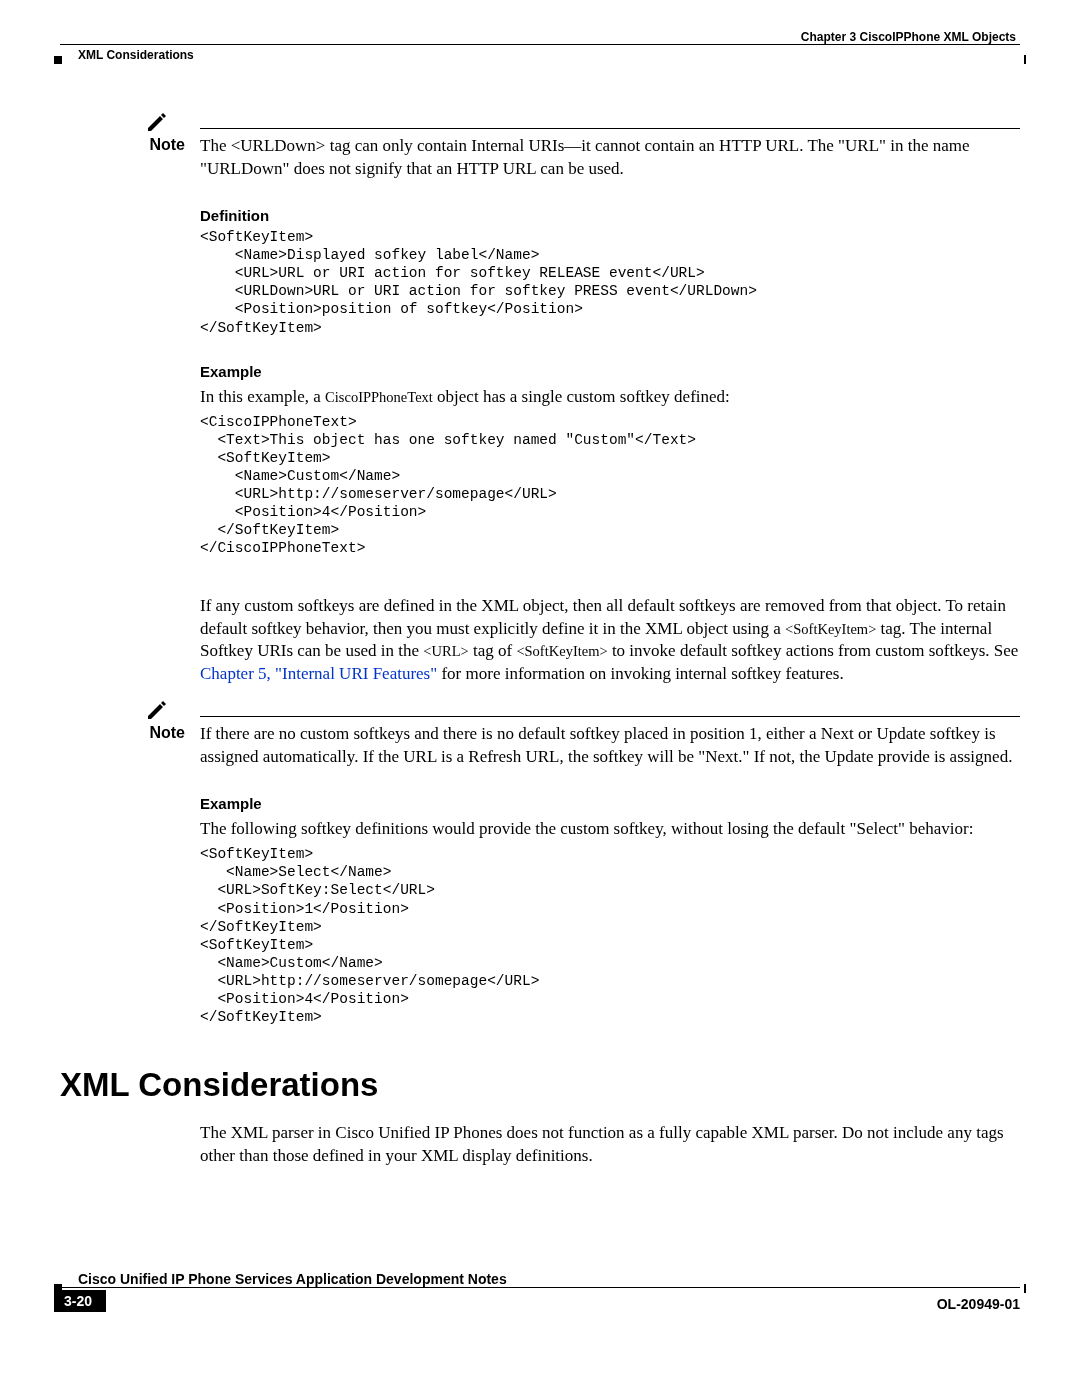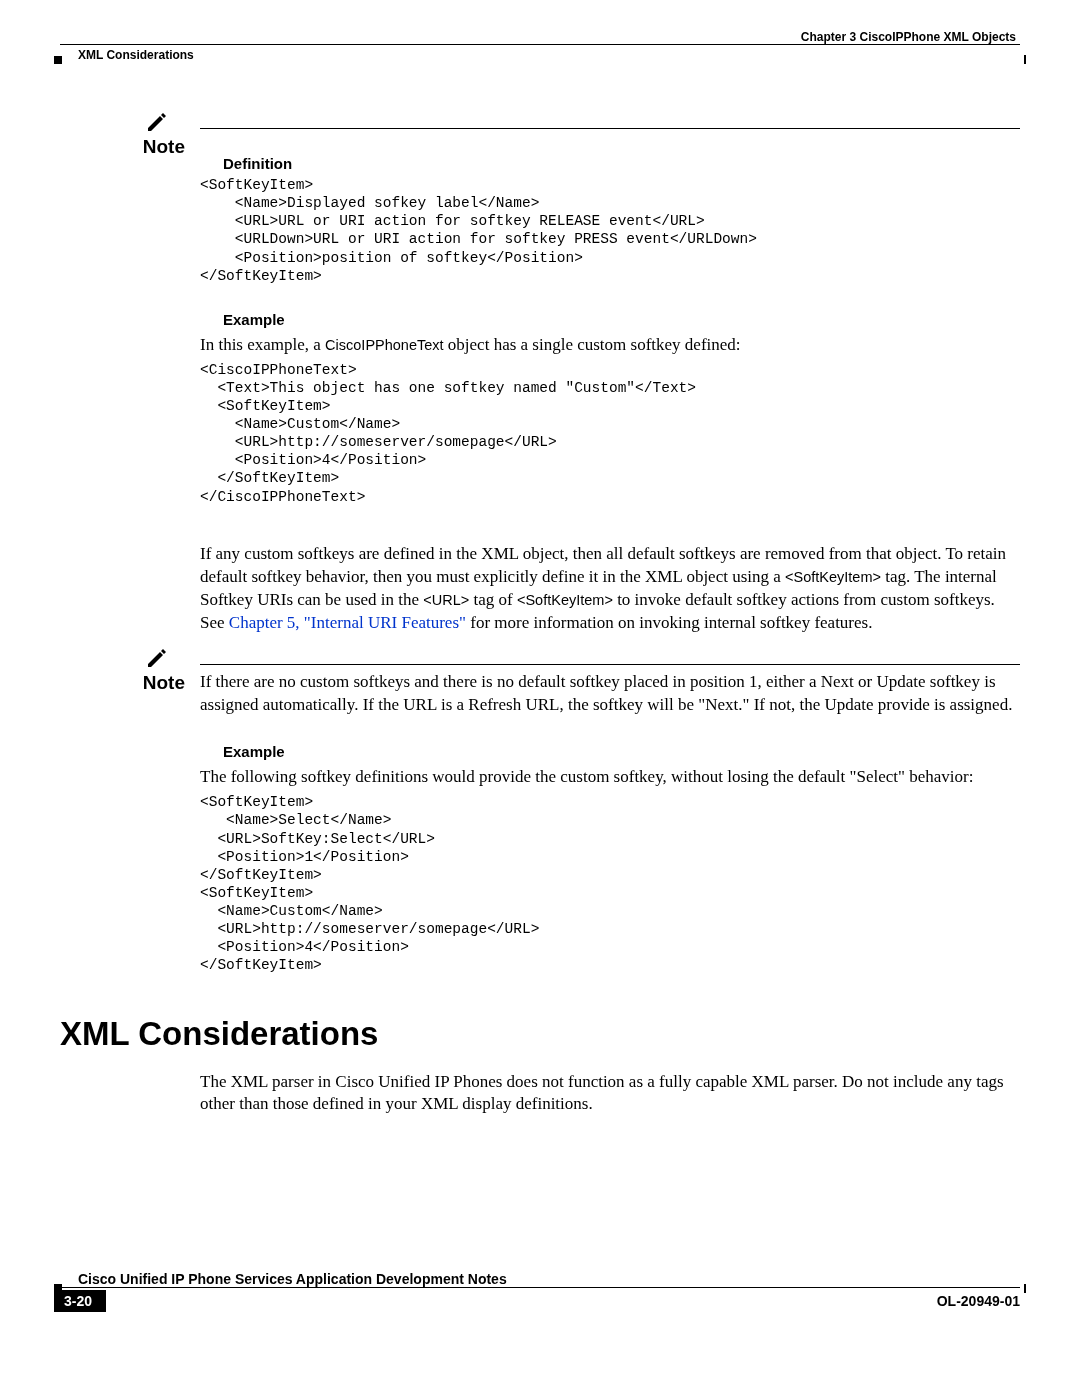--- a/index.html
+++ b/index.html
@@ -75,57 +75,56 @@
   }
   .note-icon svg { display: block; }
   .note-label {
     position: absolute;
     left: -60px;
     top: 8px;
     width: 45px;
     text-align: right;
     font-family: Arial, Helvetica, sans-serif;
     font-weight: bold;
-    font-size: 19px;
+    font-size: 16px;
   }
   .note-rule-top {
     border-top: 1px solid #000;
     margin-bottom: 6px;
   }
   .note-text {
     font-size: 17px;
     line-height: 1.35;
   }
   .section-heading {
     font-family: Arial, Helvetica, sans-serif;
     font-weight: bold;
     font-size: 15px;
     margin-top: 26px;
     margin-bottom: 4px;
-    margin-left: 23px;
   }
   pre.code {
     font-family: "Courier New", Courier, monospace;
     font-size: 14.5px;
     line-height: 1.25;
     margin: 4px 0 0 0;
     white-space: pre;
   }
   .body-text {
     font-size: 17px;
     line-height: 1.35;
     margin-top: 6px;
   }
   .body-text-spaced {
     font-size: 17px;
     line-height: 1.35;
     margin-top: 37px;
   }
   .inline-code {
-    font-family: Liberation Sans, sans-serif;
+    font-family: Liberation Serif, serif;
     font-size: 14.5px;
   }
   .link { color: #0033cc; }
   .bold { font-weight: normal; }
   h1.big-heading {
     font-family: Arial, Helvetica, sans-serif;
     font-weight: bold;
     font-size: 33px;
     margin: 40px 0 18px -140px;
   }
@@ -158,21 +157,21 @@
   .footer-booktitle {
     font-family: Arial, Helvetica, sans-serif;
     font-weight: bold;
     font-size: 14px;
     margin-left: 18px;
     margin-top: -18px;
   }
   .footer-bottom {
     display: flex;
     justify-content: space-between;
-    align-items: center;
+    align-items: flex-end;
     margin-top: 2px;
   }
   .page-num-badge {
     background: #000;
     color: #fff;
     font-family: Arial, Helvetica, sans-serif;
     font-weight: bold;
     font-size: 14px;
     padding: 3px 14px 3px 10px;
     display: inline-block;
@@ -201,20 +200,21 @@
   <div class="content">
 
     <div class="note-block">
       <div class="note-icon">
         <svg width="24" height="24" viewBox="0 0 24 24">
             <path d="M3 18 L15 6 L18 9 L6 21 L3 21 Z M16 5 L19 8 L21 6 L18 3 Z" fill="#000"></path>
           </svg>
       </div>
       <div class="note-label">Note</div>
       <div class="note-rule-top"></div>
+      <div class="note-text">The &lt;URLDown&gt; tag can only contain Internal URIs—it cannot contain an HTTP URL. The "URL" in the name "URLDown" does not signify that an HTTP URL can be used.</div>
     </div>
 
     <div class="section-heading">Definition</div>
     <pre class="code">&lt;SoftKeyItem&gt;
     &lt;Name&gt;Displayed sofkey label&lt;/Name&gt;
     &lt;URL&gt;URL or URI action for softkey RELEASE event&lt;/URL&gt;
     &lt;URLDown&gt;URL or URI action for softkey PRESS event&lt;/URLDown&gt;
     &lt;Position&gt;position of softkey&lt;/Position&gt;
 &lt;/SoftKeyItem&gt;</pre>
 

